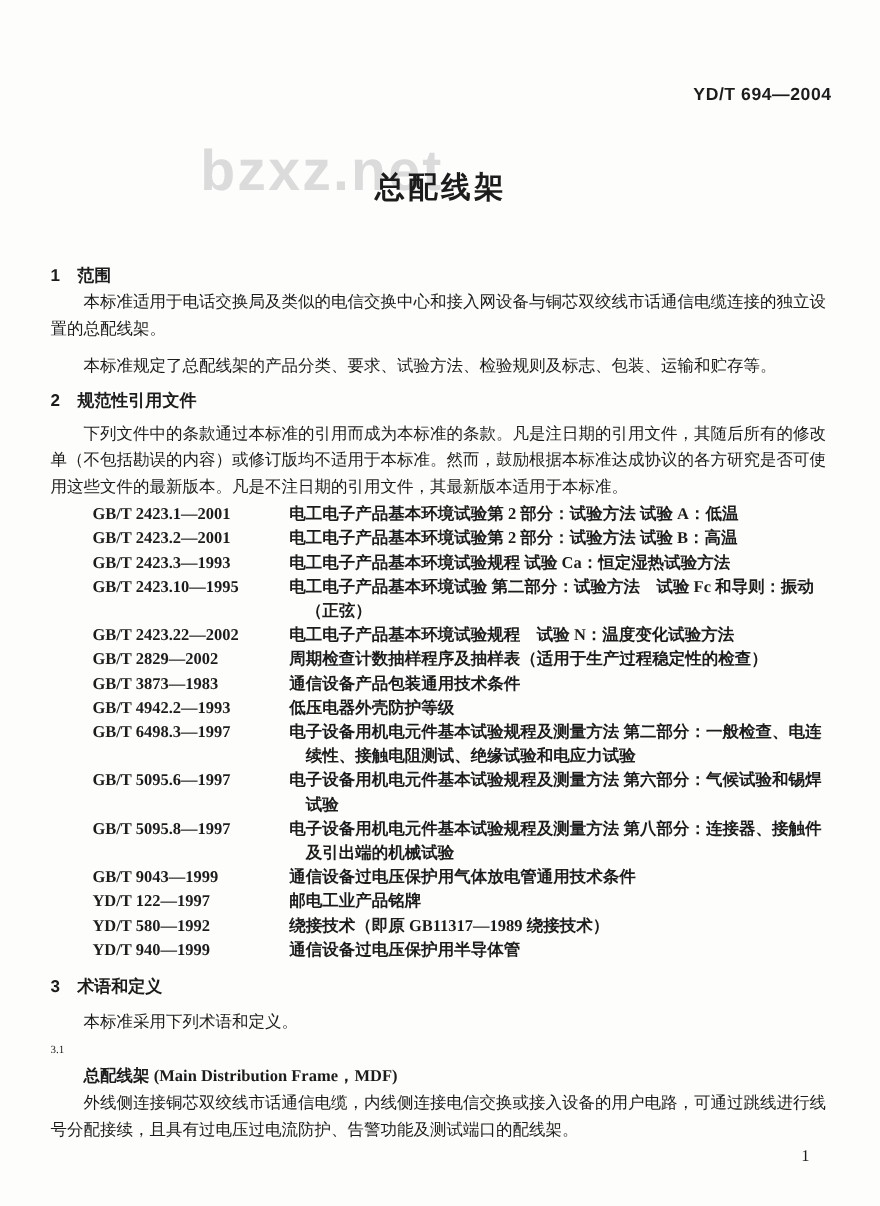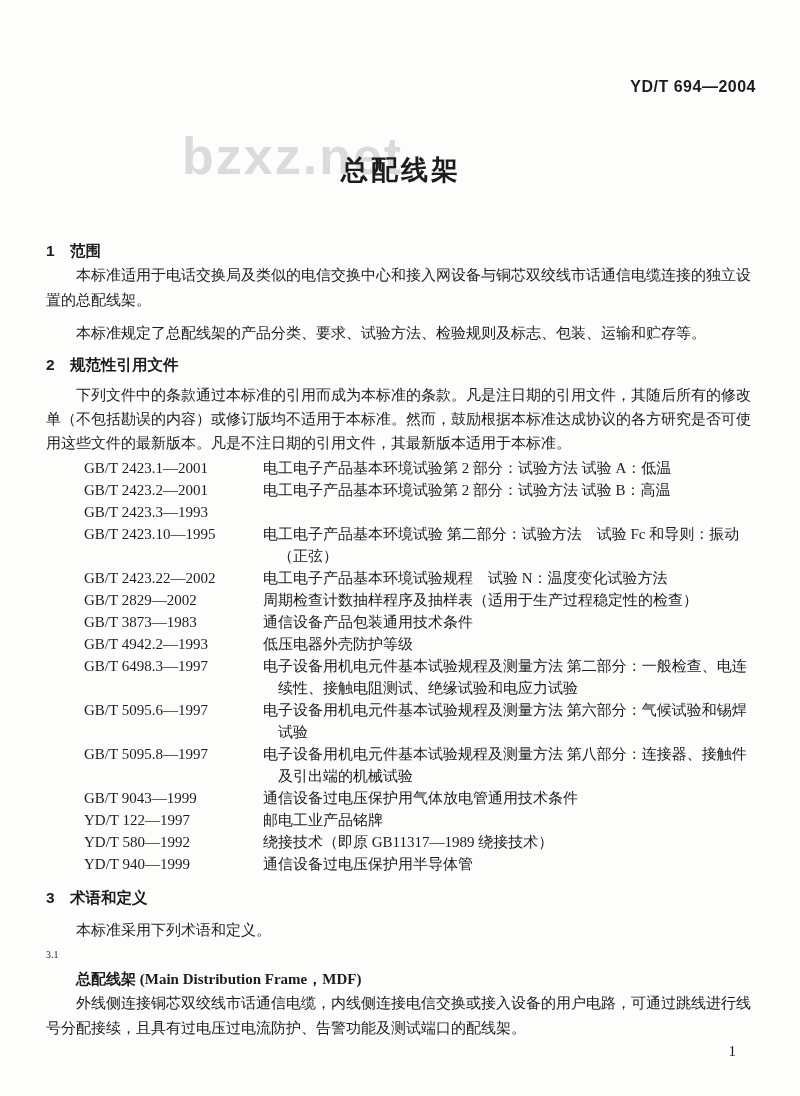--- a/index.html
+++ b/index.html
@@ -56,21 +56,21 @@
   .h2{margin-top:6px;}
   .h3{margin-top:10px;}
   .para{
     font-size:15px;
     line-height:25px;
     text-indent:2em;
     margin:0;
   }
   .sec1-p1{margin-top:8px;}
   .intro2{line-height:24px;margin-top:6px;}
-  .ref-list{margin-top:2px;}
+  .ref-list{margin-top:2px;font-weight:bold;}
   .ref-row{
     display:flex;
     font-size:15px;
     line-height:22px;
     padding-left:38px;
   }
   .ref-code{
     width:179px;
     flex:0 0 179px;
     white-space:nowrap;
@@ -125,20 +125,21 @@
       <div class="ref-row">
         <span class="ref-code">GB/T 2423.1—2001</span>
         <span class="ref-title">电工电子产品基本环境试验第 2 部分：试验方法 试验 A：低温</span>
       </div>
       <div class="ref-row">
         <span class="ref-code">GB/T 2423.2—2001</span>
         <span class="ref-title">电工电子产品基本环境试验第 2 部分：试验方法 试验 B：高温</span>
       </div>
       <div class="ref-row">
         <span class="ref-code">GB/T 2423.3—1993</span>
+        <span class="ref-title">电工电子产品基本环境试验规程 试验 Ca：恒定湿热试验方法</span>
       </div>
       <div class="ref-row">
         <span class="ref-code">GB/T 2423.10—1995</span>
         <span class="ref-title">电工电子产品基本环境试验 第二部分：试验方法　试验 Fc 和导则：振动（正弦）</span>
       </div>
       <div class="ref-row">
         <span class="ref-code">GB/T 2423.22—2002</span>
         <span class="ref-title">电工电子产品基本环境试验规程　试验 N：温度变化试验方法</span>
       </div>
       <div class="ref-row">

